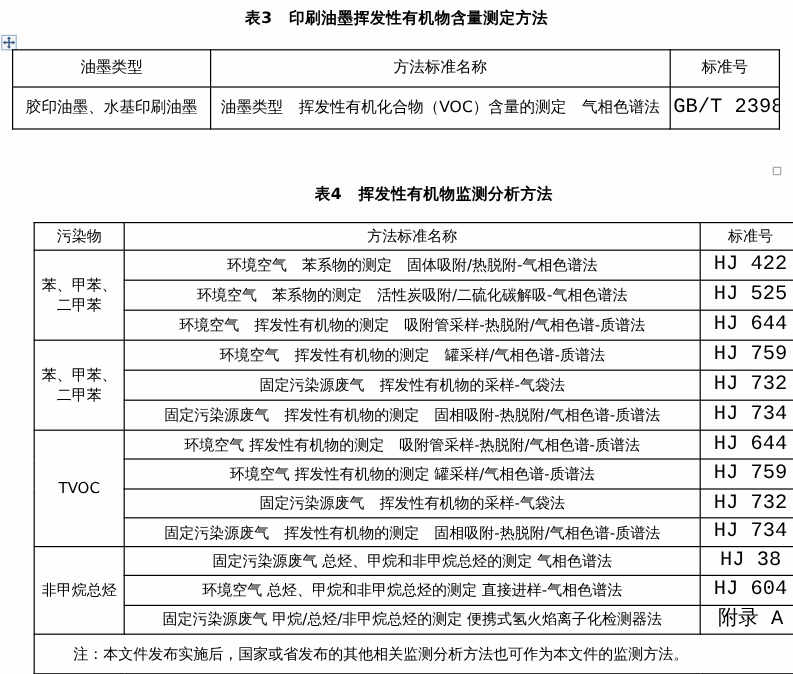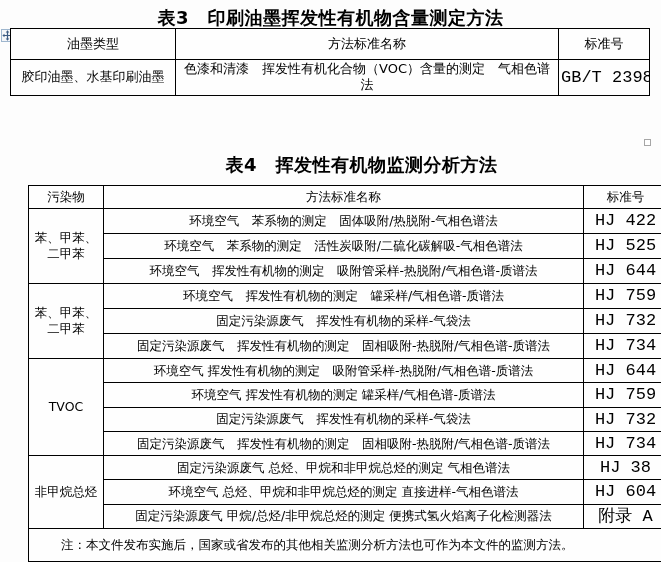--- a/index.html
+++ b/index.html
@@ -3,30 +3,30 @@
 <meta charset="utf-8">
 <style>
   html,body{margin:0;padding:0;}
   body{
     width:661px;height:562px;position:relative;overflow:hidden;
     background:#fdfdfd;color:#000;
     font-family:"DejaVu Sans","Liberation Sans",sans-serif;
   }
   .doc-title{
     position:absolute;left:0;width:661px;text-align:center;
-    font-size:18px;font-weight:bold;letter-spacing:0.5px;white-space:pre;
+    font-size:13px;font-weight:bold;letter-spacing:0.5px;white-space:pre;
   }
   #title3{top:6px;}
   #title4{top:153px;margin-left:31px;}
   table{border-collapse:collapse;table-layout:fixed;position:absolute;left:10px;background:#fefefe;}
   td,th{
     border:1px solid #000;font-weight:normal;text-align:center;
     padding:1px 2px;overflow:hidden;line-height:1.25;
   }
-  #table3{top:28px;width:639px;font-size:13px;border:1px solid #000;}
+  #table3{top:41px;width:639px;font-size:13px;border:1px solid #000;}
   #table3 col:nth-child(1){width:165px;}
   #table3 col:nth-child(2){width:383px;}
   #table3 col:nth-child(3){width:91px;}
   #table4{top:185px;width:639px;font-size:12.5px;border:1px solid #000;margin-left:18px;}
   #table4 col:nth-child(1){width:75px;}
   #table4 col:nth-child(2){width:480px;}
   #table4 col:nth-child(3){width:84px;}
   .std{font-size:17px;white-space:nowrap;font-family:Liberation Mono, monospace;}
   .note-cell{text-align:left;padding-left:32px;border-radius:10px;}
   .move-handle{
@@ -60,21 +60,21 @@
       <col>
     </colgroup>
   <tbody>
       <tr style="height:31px;">
     <th>油墨类型</th>
     <th>方法标准名称</th>
     <th>标准号</th>
   </tr>
   <tr style="height:35px;">
     <td>胶印油墨、水基印刷油墨</td>
-    <td>色漆和清漆　挥发性有机化合物（VOC）含量的测定　气相色谱法</td>
+    <td>油墨类型　挥发性有机化合物（VOC）含量的测定　气相色谱法</td>
     <td class="std">GB/T 23986</td>
   </tr>
 </tbody>
   </table>
 
 <div class="resize-handle"></div>
 
 <div id="title4" class="doc-title">表4　挥发性有机物监测分析方法</div>
 
 <table id="table4">

